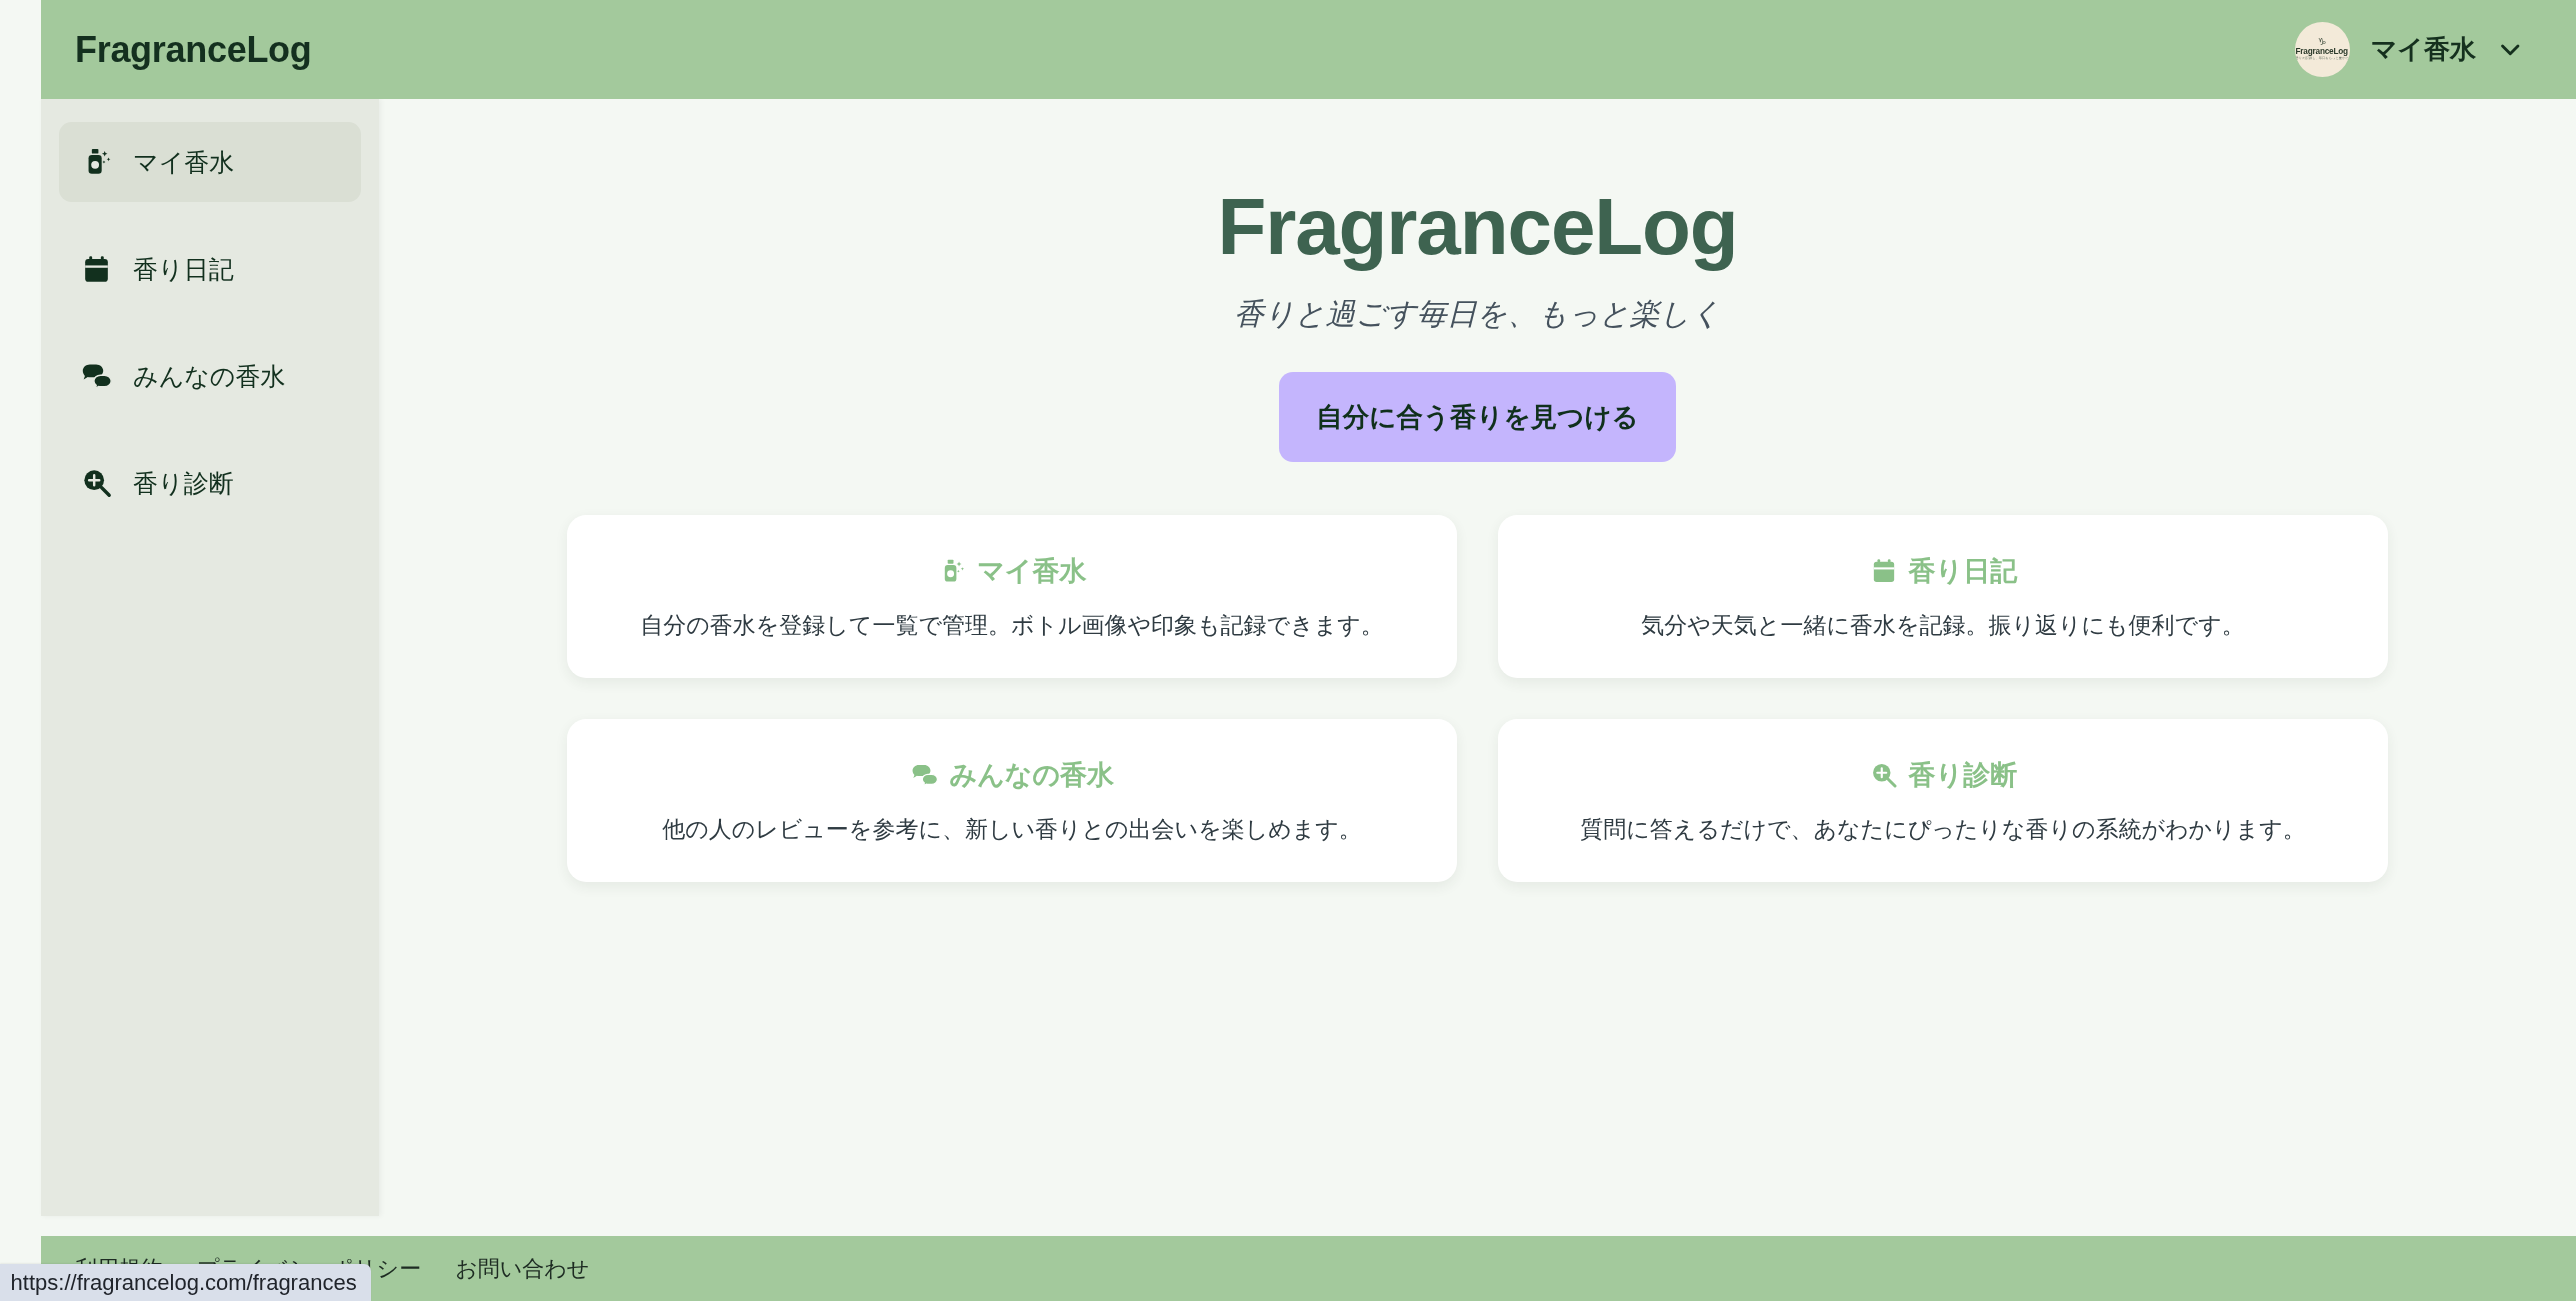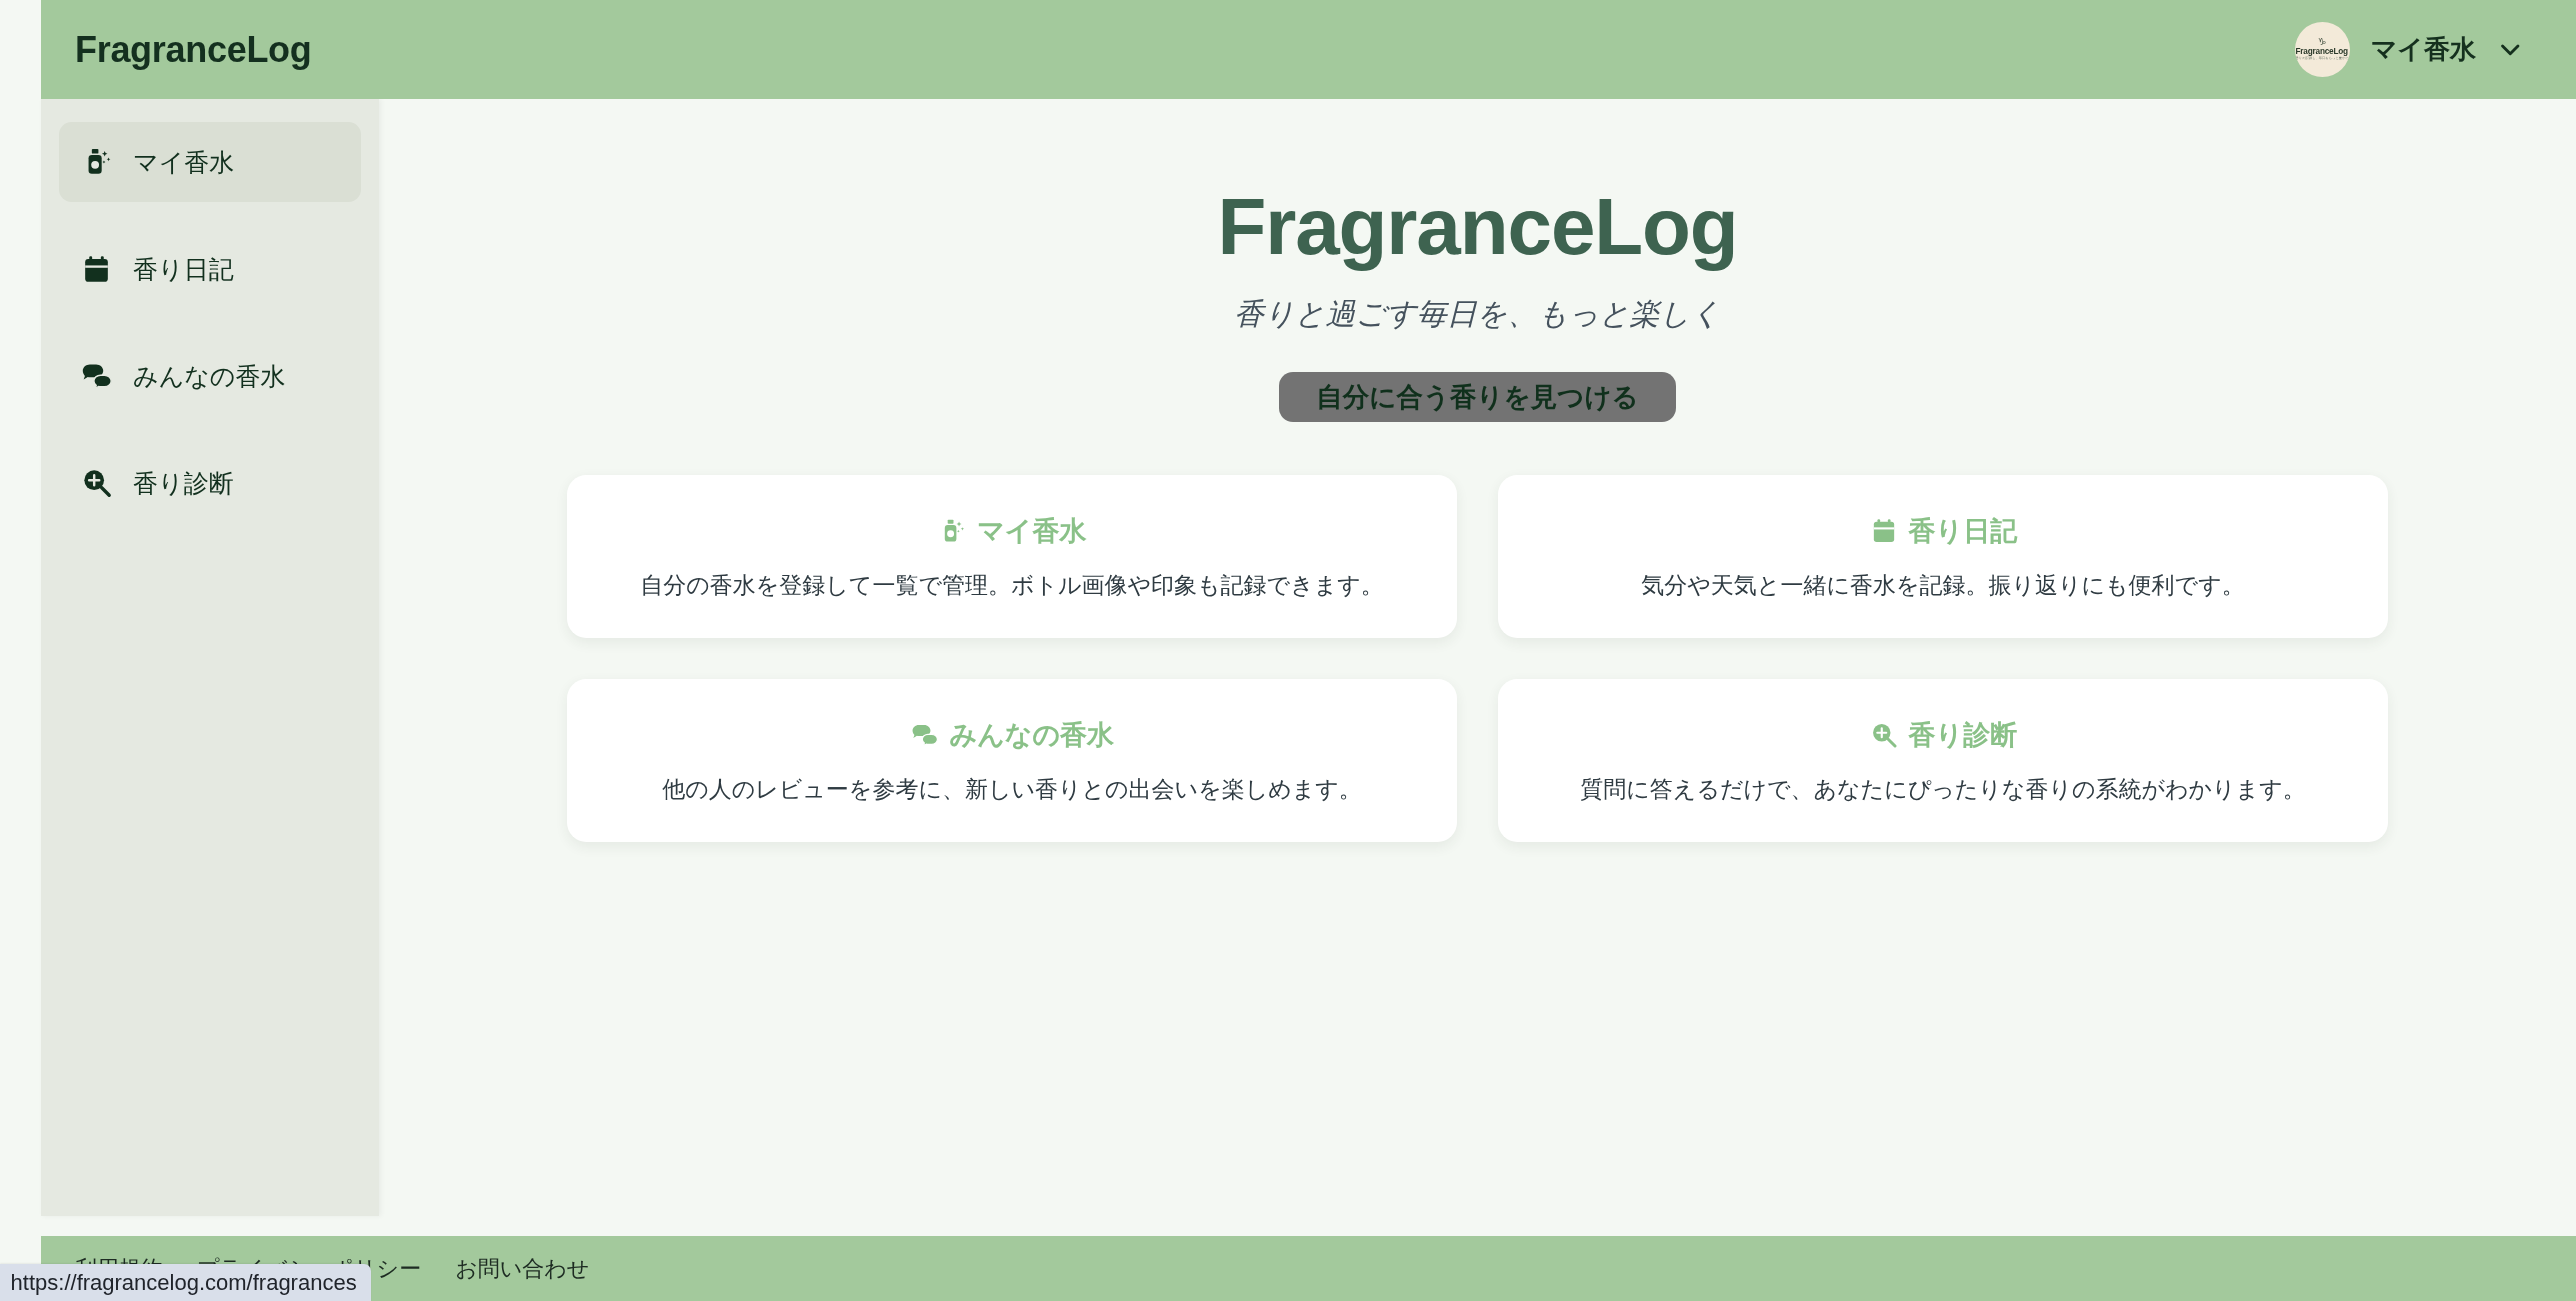--- a/index.html
+++ b/index.html
@@ -165,27 +165,27 @@
     font-weight: 400;
     font-style: italic;
   }
   .hero-actions {
     margin-top: 37px;
     display: flex;
     justify-content: center;
     gap: 32px;
   }
   .btn {
-    background: #737373;
+    background: #c4b5fd;
     color: #10301c;
     border: none;
     font-size: 26.5px;
     font-weight: 700;
     padding: 0 37px;
-    height: 50px;
+    height: 90px;
     border-radius: 14px;
     cursor: pointer;
     font-family: inherit;
     display: flex;
     align-items: center;
     justify-content: center;
     white-space: nowrap;
   }
 
   .cards {

